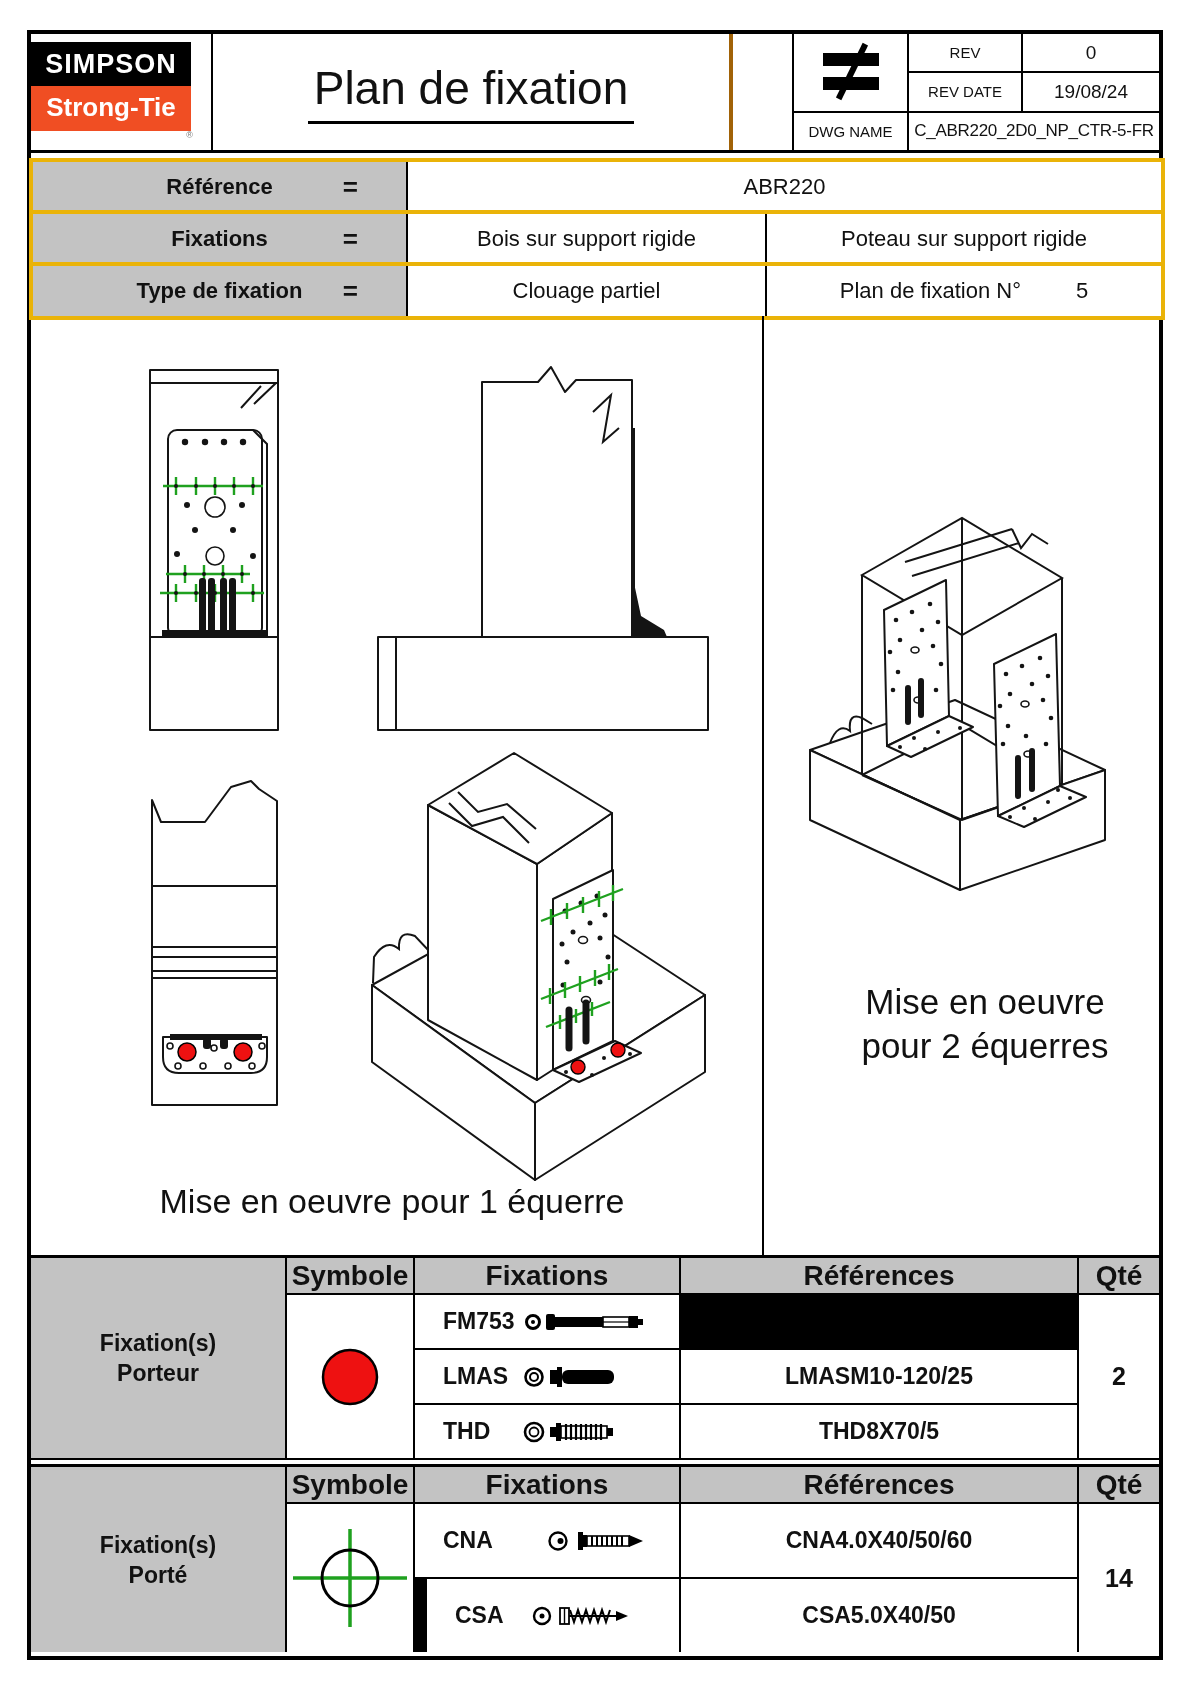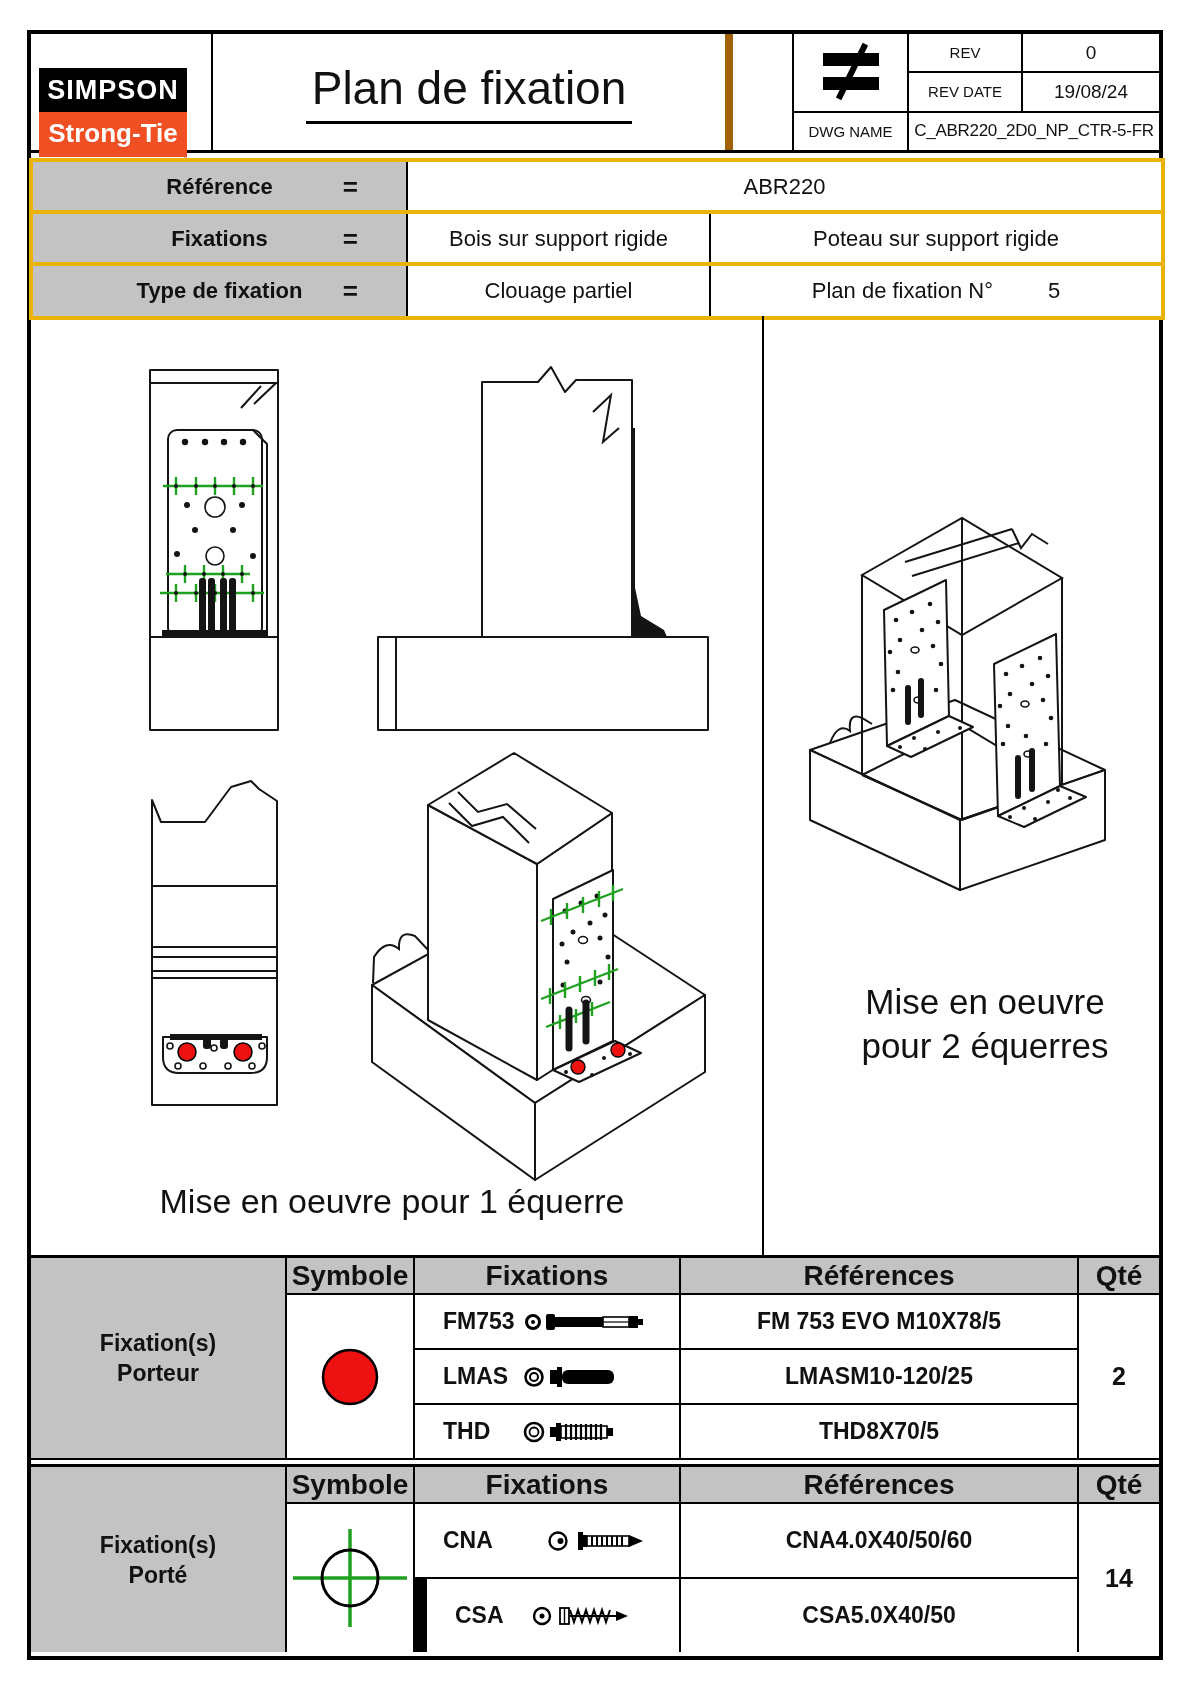--- a/index.html
+++ b/index.html
@@ -3,27 +3,27 @@
 <meta charset="utf-8">
 <style>
   html,body{margin:0;padding:0;background:#fff;}
   .page{position:relative;width:1190px;height:1682px;background:#fff;
         font-family:"Liberation Sans",sans-serif;color:#111;overflow:hidden;}
   .frame{position:absolute;left:27px;top:30px;width:1136px;height:1630px;
          border:4px solid #000;box-sizing:border-box;}
   
   .header{position:absolute;left:0;top:0;width:1128px;height:119px;border-bottom:3px solid #000;box-sizing:border-box;}
   .logo-cell{position:absolute;left:0;top:0;width:182px;height:116px;border-right:2px solid #000;box-sizing:border-box;}
-  .logo{position:absolute;left:8px;top:8px;width:148px;margin-top:26px;}
+  .logo{position:absolute;left:0;top:8px;width:160px;}
   .logo-simpson{background:#000;color:#fff;font-weight:bold;font-size:27px;letter-spacing:1px;
                 text-align:center;padding:7px 0 6px 0;}
   .logo-strongtie{background:#F04E23;color:#fff;font-weight:bold;font-size:26px;
                   text-align:center;padding:6px 0 8px 0;letter-spacing:0px;}
   .logo-reg{position:absolute;right:-2px;bottom:-9px;font-size:9px;color:#777;}
-  .title-cell{position:absolute;left:182px;top:0;width:520px;height:116px;border-right:8px solid #a16207;
+  .title-cell{position:absolute;left:182px;top:0;width:520px;height:116px;border-right:4px solid #a16207;
               box-sizing:border-box;display:flex;align-items:center;justify-content:center;}
   .title-cell span{font-size:46px;border-bottom:3px solid #000;padding:0 6px 6px 6px;}
   .rev-block{position:absolute;left:761px;top:0;width:367px;height:116px;background:#000;
              display:grid;grid-template-columns:113px 112px 1fr;grid-template-rows:1fr 1fr 1fr;
              gap:2px;border-left:2px solid #000;box-sizing:border-box;}
   .rev-block>div{background:#fff;display:flex;align-items:center;justify-content:center;}
   .cell-sym{grid-row:1/3;grid-column:1;position:relative;}
   .neq{position:relative;width:64px;height:56px;}
   .neq .bar{position:absolute;left:4px;width:56px;height:13px;background:#000;}
   .neq .b1{top:9px;} .neq .b2{top:33px;}
@@ -31,21 +31,21 @@
   .rev-lab{font-size:15px;} .rev-val{font-size:19px;}
   .dwg-val{grid-column:2/4;font-size:17px;letter-spacing:-0.3px;}
   
   .info-row{position:absolute;left:0;width:1128px;height:50px;background:#000;display:flex;gap:2px;
             border:4px solid #eab308;box-sizing:content-box;margin-left:-2px;}
   .info-row>div{background:#fff;display:flex;align-items:center;justify-content:center;font-size:22px;}
   .info-label{width:373px;background:#C3C3C3 !important;font-weight:bold;position:relative;}
   .info-label .eq{position:absolute;right:48px;font-size:26px;font-weight:bold;}
   .ir1{top:124px;} .ir2{top:176px;} .ir3{top:228px;}
   .val-full{flex:1;}
-  .val-half-l{width:301px;} .val-half-r{flex:1;}
+  .val-half-l{width:357px;} .val-half-r{flex:1;}
   .plan-num{margin-left:55px;}
   
   .draw-divider{position:absolute;left:731px;top:282px;width:2px;height:943px;background:#000;}
   .svg-left{position:absolute;left:0;top:282px;}
   .svg-right{position:absolute;left:733px;top:282px;}
   svg{display:block;}
   svg text{font-family:"Liberation Sans",sans-serif;fill:#111;}
   .ln{stroke:#141414;fill:none;stroke-width:2;}
   .lnw{stroke:#141414;fill:#fff;stroke-width:2;stroke-linejoin:round;}
   .dot{fill:#141414;stroke:none;}
@@ -355,21 +355,20 @@
         <circle cx="11" cy="17" r="6.5" fill="#fff" stroke="#000" stroke-width="3"></circle>
         <circle cx="11" cy="17" r="2" fill="#000"></circle>
         <rect x="24" y="9" width="9" height="16" rx="2" fill="#000"></rect>
         <rect x="33" y="12" width="48" height="10" fill="#000"></rect>
         <rect x="81" y="12" width="26" height="10" fill="#fff" stroke="#000" stroke-width="1.6"></rect>
         <line x1="81" y1="17" x2="107" y2="17" stroke="#000" stroke-width="1.2"></line>
         <rect x="107" y="11" width="9" height="12" fill="#000"></rect>
         <rect x="116" y="14" width="5" height="6" fill="#000"></rect>
       </svg>
     </div>
-    <div class="refcell" style="grid-column:4;grid-row:2;">FM 753 EVO M10X78/5</div>
 
     <div class="fixcell" style="grid-column:3;grid-row:3;">
       <span class="fixname">LMAS</span>
       <svg width="160" height="34">
         <circle cx="12" cy="17" r="8.5" fill="#fff" stroke="#000" stroke-width="2.6"></circle>
         <circle cx="12" cy="17" r="4" fill="#fff" stroke="#000" stroke-width="2"></circle>
         <rect x="28" y="10" width="7" height="14" fill="#000"></rect>
         <rect x="35" y="7" width="5" height="20" fill="#000"></rect>
         <rect x="40" y="10" width="52" height="14" rx="6" fill="#000"></rect>
       </svg>

